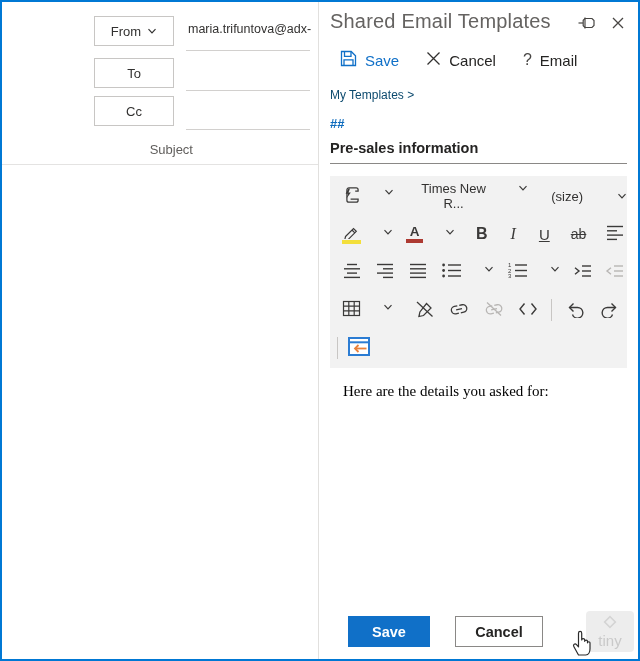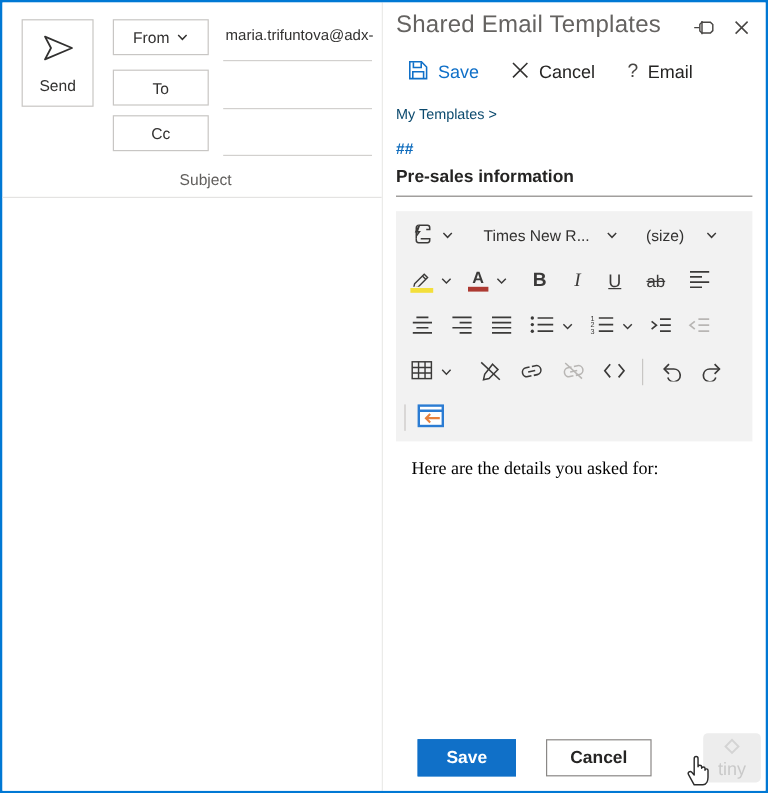--- a/index.html
+++ b/index.html
@@ -52,21 +52,21 @@
   .name-input{
     margin-top:9px; width:100%; border:none; border-bottom:1px solid #8a8886;
     font-family:inherit; font-size:14.5px; font-weight:700; color:#252423;
     padding:0 0 7px 0; background:transparent; outline:none;
   }
   
   .editor{ margin-top:12px; width:297px; }
   .toolbar{ background:#f2f2f2; padding:1px 0; }
   .tb-row{ height:38px; display:flex; align-items:center; padding-left:12px; gap:13px; }
   .tb-row.r5{ padding-left:7px; gap:9px; }
-  .tb-btn{ background:none; border:none; cursor:pointer; padding:0; display:flex; align-items:center; gap:6px; color:#3b3a39; }
+  .tb-btn{ background:none; border:none; cursor:pointer; padding:0; display:flex; align-items:flex-start; gap:22px; color:#3b3a39; }
   .tb-text{ font-size:13px; color:#323130; }
   .tb-b{ font-size:16px; font-weight:800; color:#3b3a39; }
   .tb-i{ font-size:16px; font-style:italic; font-family:"Liberation Serif",serif; color:#3b3a39; }
   .tb-u{ font-size:15px; text-decoration:underline; color:#3b3a39; }
   .tb-ab{ font-size:14px; text-decoration:line-through; color:#3b3a39; }
   .vsep{ width:1px; height:22px; background:#c8c6c4; }
   .swatch{ display:flex; flex-direction:column; align-items:center; gap:1px; }
   .swatch .A{ font-size:13.5px; font-weight:700; color:#3b3a39; line-height:13px; }
   .bar-y{ width:19px; height:4px; background:#f3df3b; }
   .bar-r{ width:17px; height:4px; background:#ad3a32; }
@@ -92,28 +92,20 @@
   }
   .watermark .wm-text{ font-size:15px; color:#c9c9c9; line-height:14px; }
   .cursor{ position:absolute; left:250px; bottom:-2px; z-index:2; }
 </style>
 </head>
 <body>
 
 <div class="window">
 
   <div class="compose">
-    <button class="send-btn">
-      <span class="icon">
-        <svg width="30" height="28" viewBox="0 0 30 28">
-            <path d="M4.5 23.5 L27 14 L4.5 4.5 L9.5 14 Z" fill="none" stroke="#323130" stroke-width="1.5" stroke-linejoin="round"></path>
-          </svg>
-      </span>
-      <span>Send</span>
-    </button>
 
     <button class="field-btn from-btn">
       <span>From</span>
       <span>
         <svg width="10" height="10" viewBox="0 0 10 10">
             <path d="M1.5 3.2 L5 6.8 L8.5 3.2" fill="none" stroke="#323130" stroke-width="1.2"></path>
           </svg>
       </span>
     </button>
     <div class="from-value">maria.trifuntova@adx-</div>

